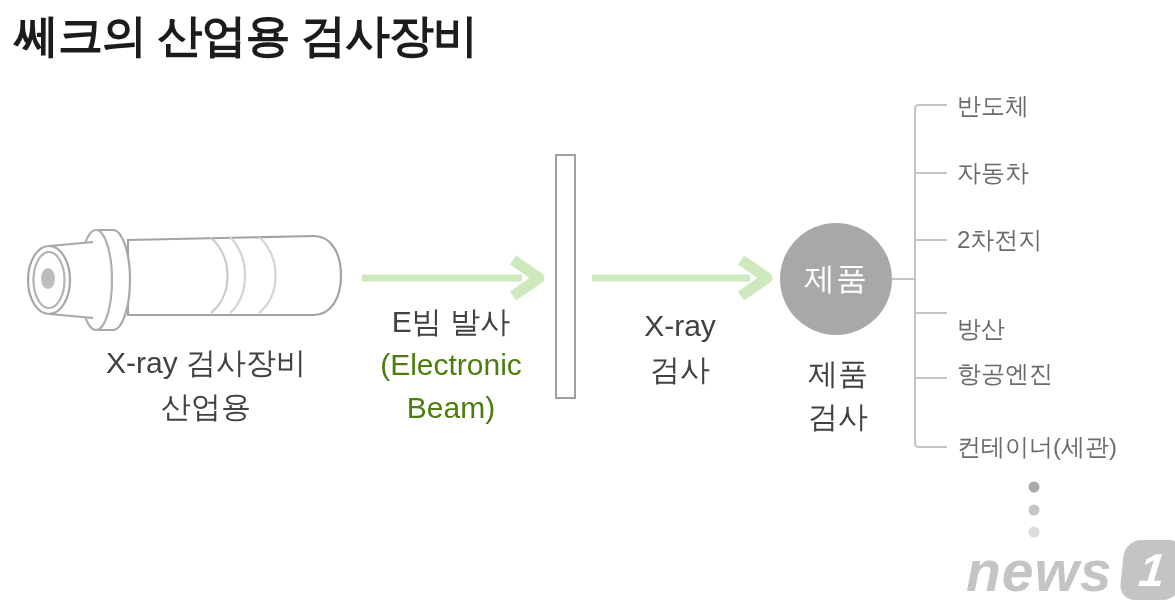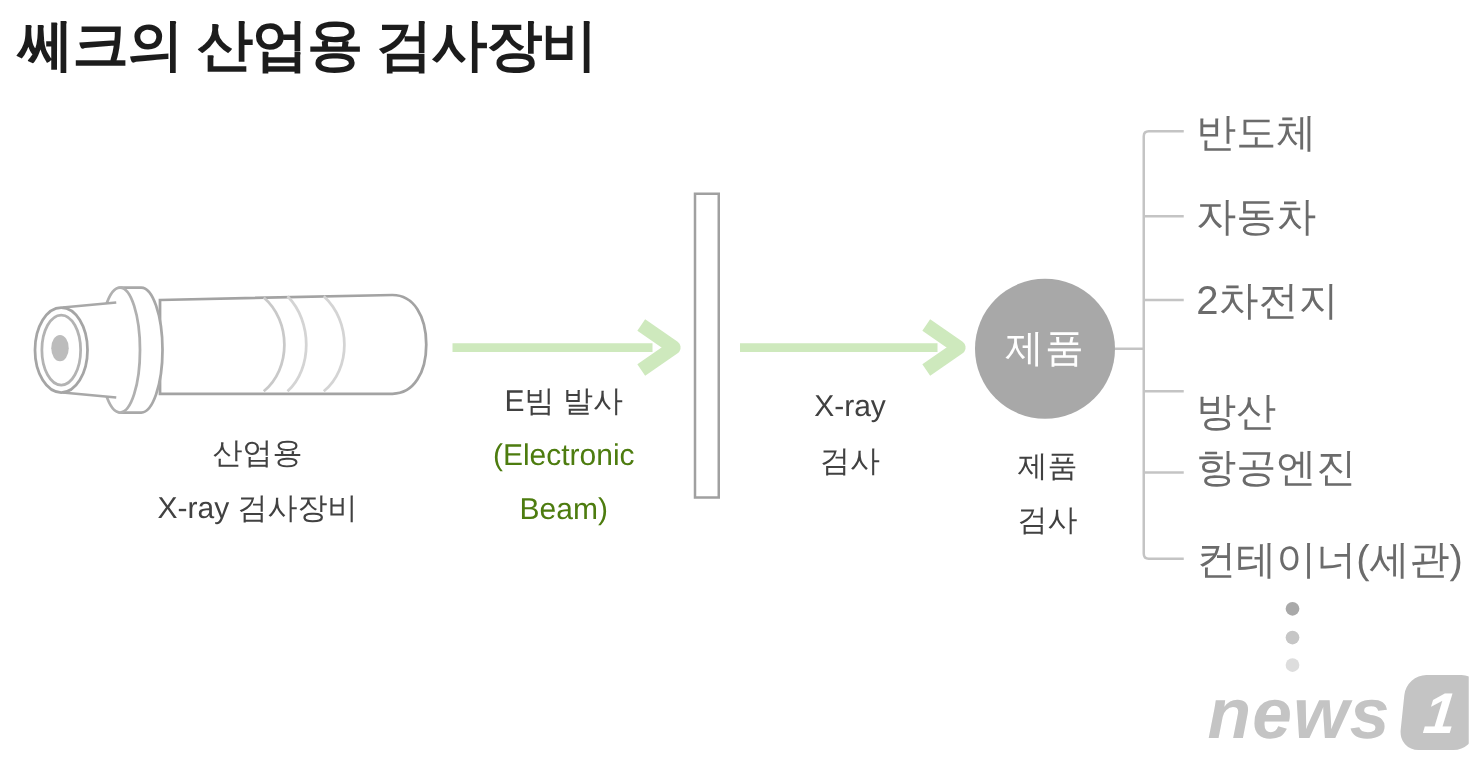--- a/index.html
+++ b/index.html
@@ -7,34 +7,34 @@
     position:relative;width:1175px;height:613px;background:#ffffff;overflow:hidden;
     font-family:"Liberation Sans","DejaVu Sans",sans-serif;
     padding-left:20px;
   }
   .abs{position:absolute;}
   #title{
     left:14px;top:8px;font-size:45px;font-weight:800;color:#1c1c1c;
     letter-spacing:-1px;line-height:1.25;white-space:nowrap;
   }
   .caption{
-    text-align:center;color:#414141;font-size:24px;font-weight:500;line-height:44px;white-space:nowrap;
+    text-align:center;color:#414141;font-size:30px;font-weight:500;line-height:44px;white-space:nowrap;
   }
   .caption .muted{color:#4d7c0f;font-weight:400;}
   #device-caption{left:46px;top:341px;width:320px;}
   #ebeam-caption{left:351px;top:300px;width:200px;line-height:43px;}
   #xray-caption{left:580px;top:304px;width:200px;}
   #product-caption{left:758px;top:352px;width:160px;line-height:43px;}
   #product-circle{
     left:780px;top:223px;width:112px;height:112px;border-radius:50%;
     background:#a8a8a8;display:flex;align-items:center;justify-content:center;
     color:#ffffff;font-size:31px;font-weight:500;letter-spacing:1px;
   }
   .tree-item{
-    left:957px;height:34px;line-height:34px;font-size:32px;color:#6b6b6b;
+    left:957px;height:34px;line-height:34px;font-size:24px;color:#6b6b6b;
     font-weight:400;white-space:nowrap;
   }
   #watermark{
     left:966px;top:540px;display:flex;align-items:flex-end;gap:9px;user-select:none;
   }
   #watermark .wm-text{
     font-size:57px;font-weight:800;font-style:italic;color:#c4c4c4;
     letter-spacing:1px;line-height:62px;
   }
   #watermark .wm-badge{
@@ -89,22 +89,22 @@
     <g stroke="none">
       <circle cx="1034" cy="487" r="5.5" fill="#a9a9a9"></circle>
       <circle cx="1034" cy="510" r="5.5" fill="#c6c6c6"></circle>
       <circle cx="1034" cy="532" r="5.5" fill="#dddddd"></circle>
     </g>
   </svg>
 
   <div id="title" class="abs">쎄크의 산업용 검사장비</div>
 
   <div id="device-caption" class="abs caption">
+    <div>X-ray 검사장비</div>
     <div>산업용</div>
-    <div>X-ray 검사장비</div>
   </div>
 
   <div id="ebeam-caption" class="abs caption">
     <div>E빔 발사</div>
     <div class="muted">(Electronic</div>
     <div class="muted">Beam)</div>
   </div>
 
   <div id="xray-caption" class="abs caption">
     <div>X-ray</div>

